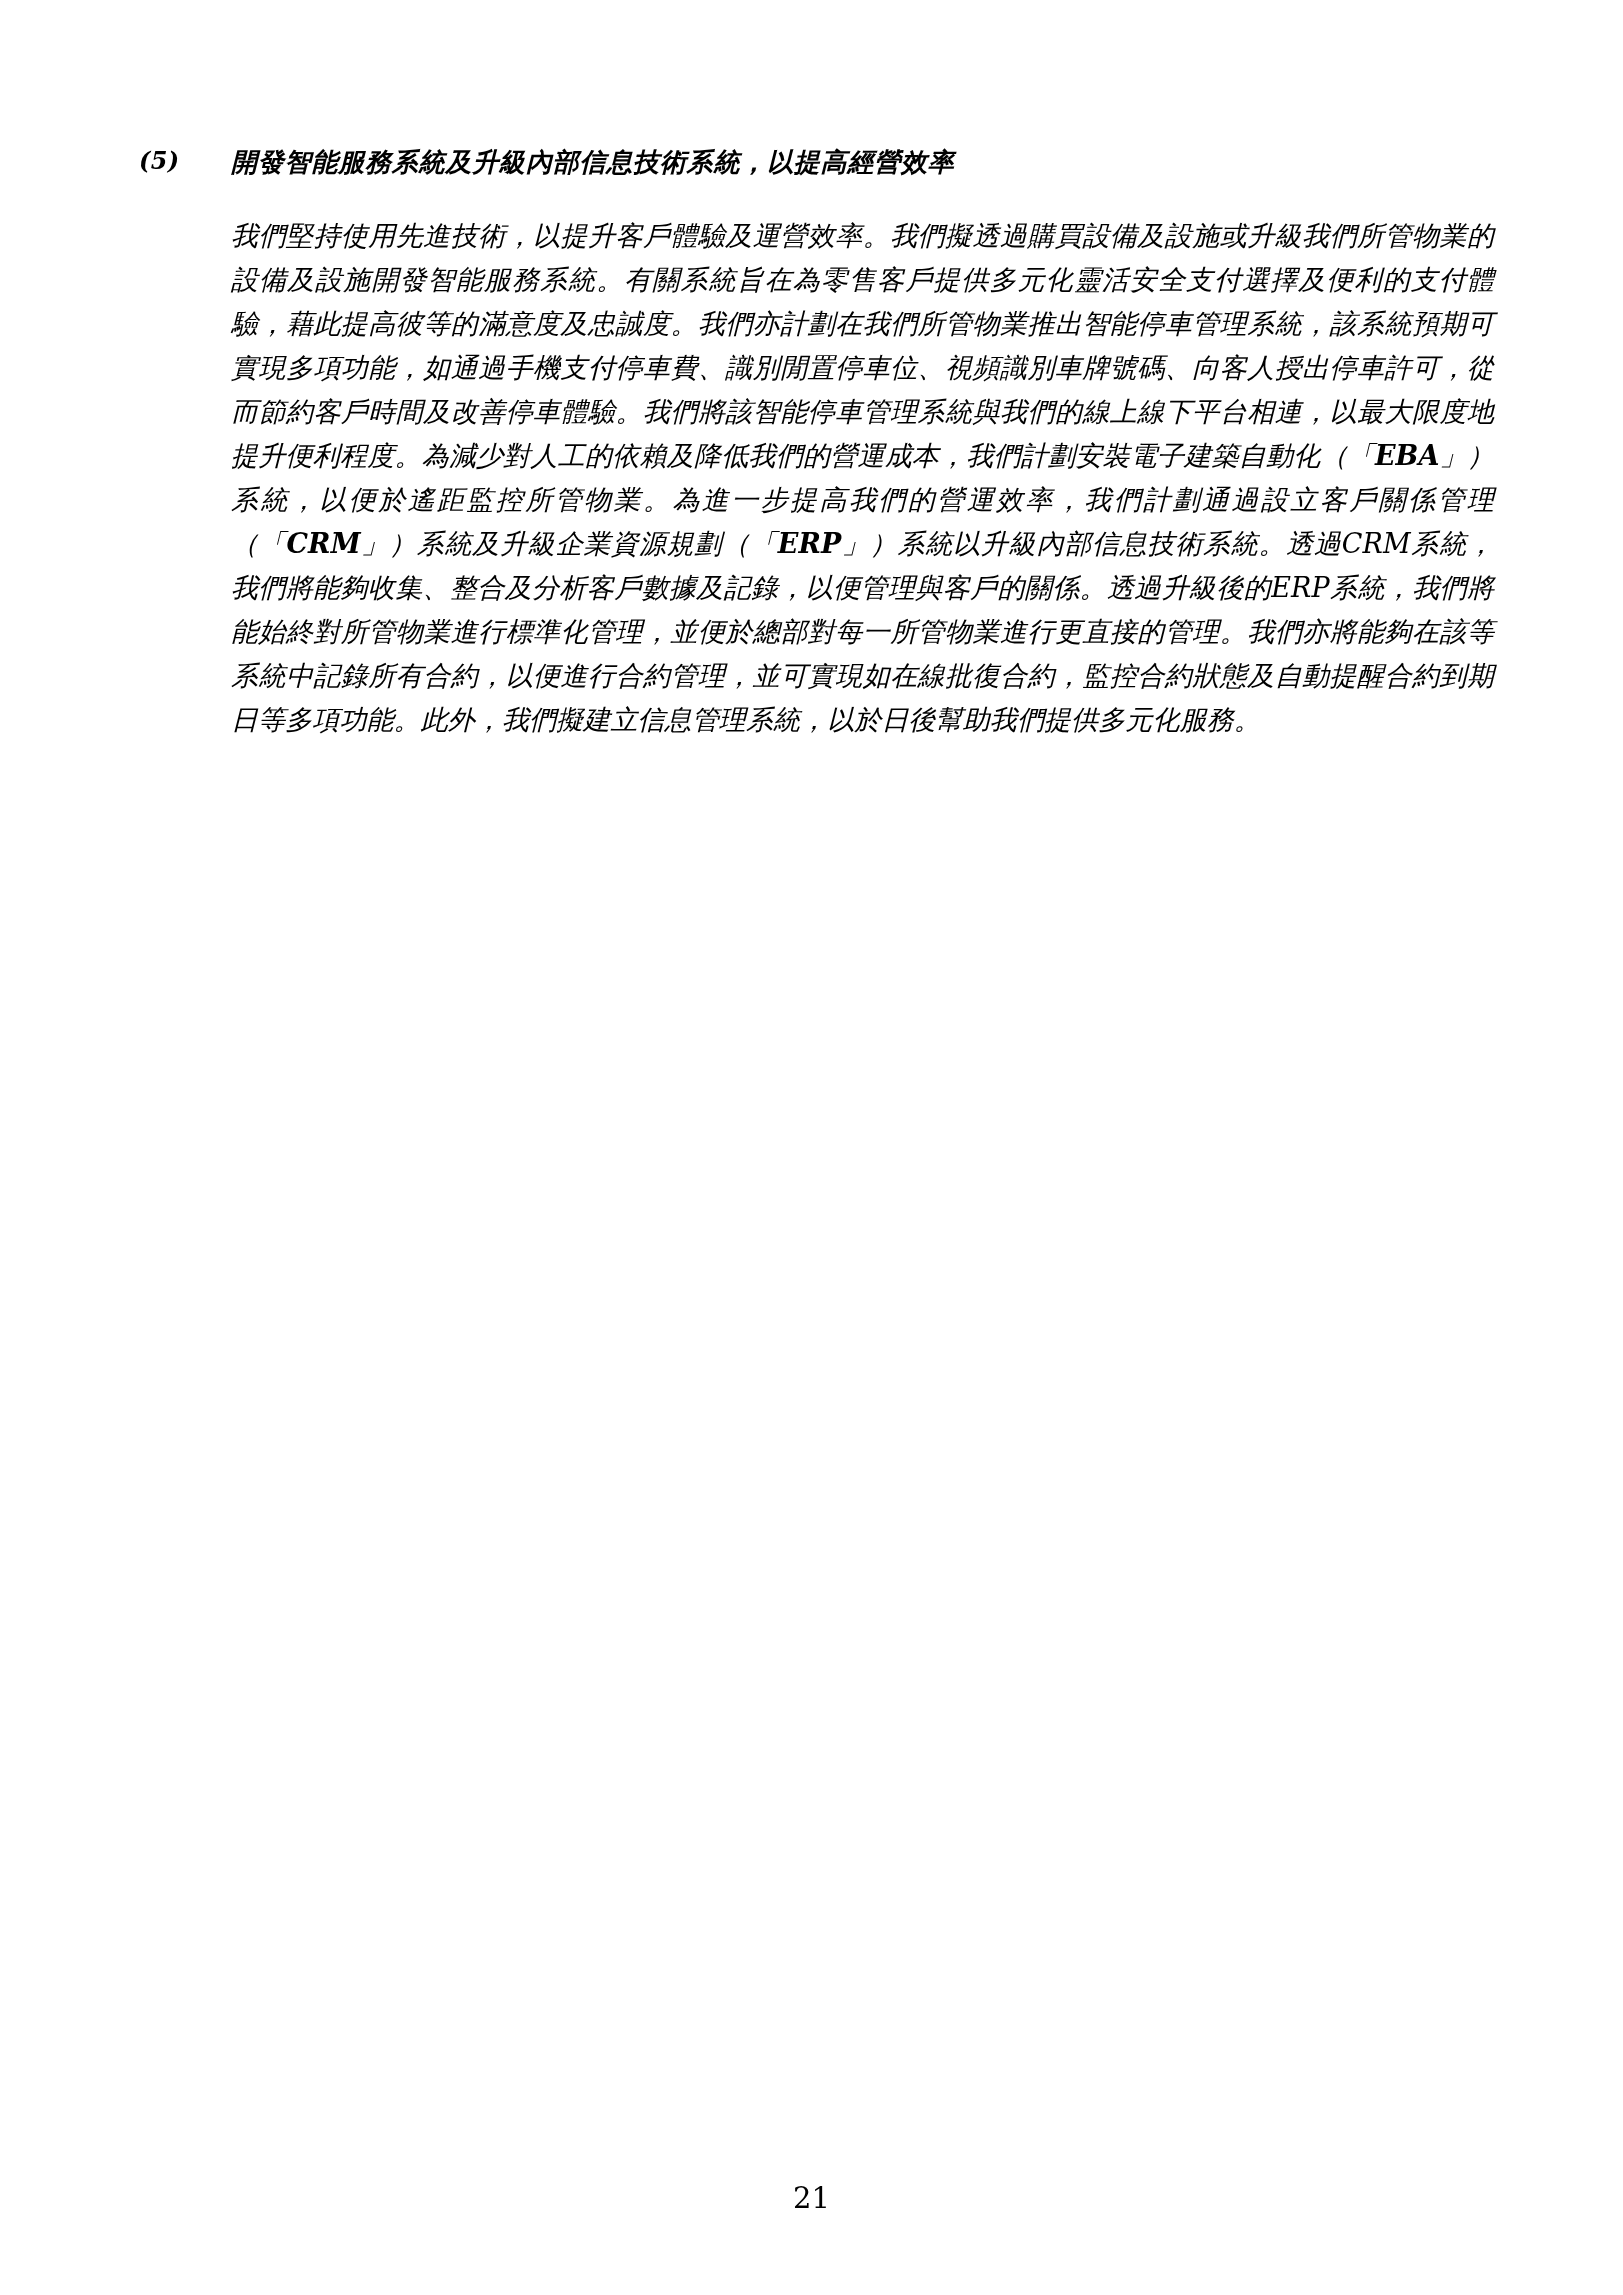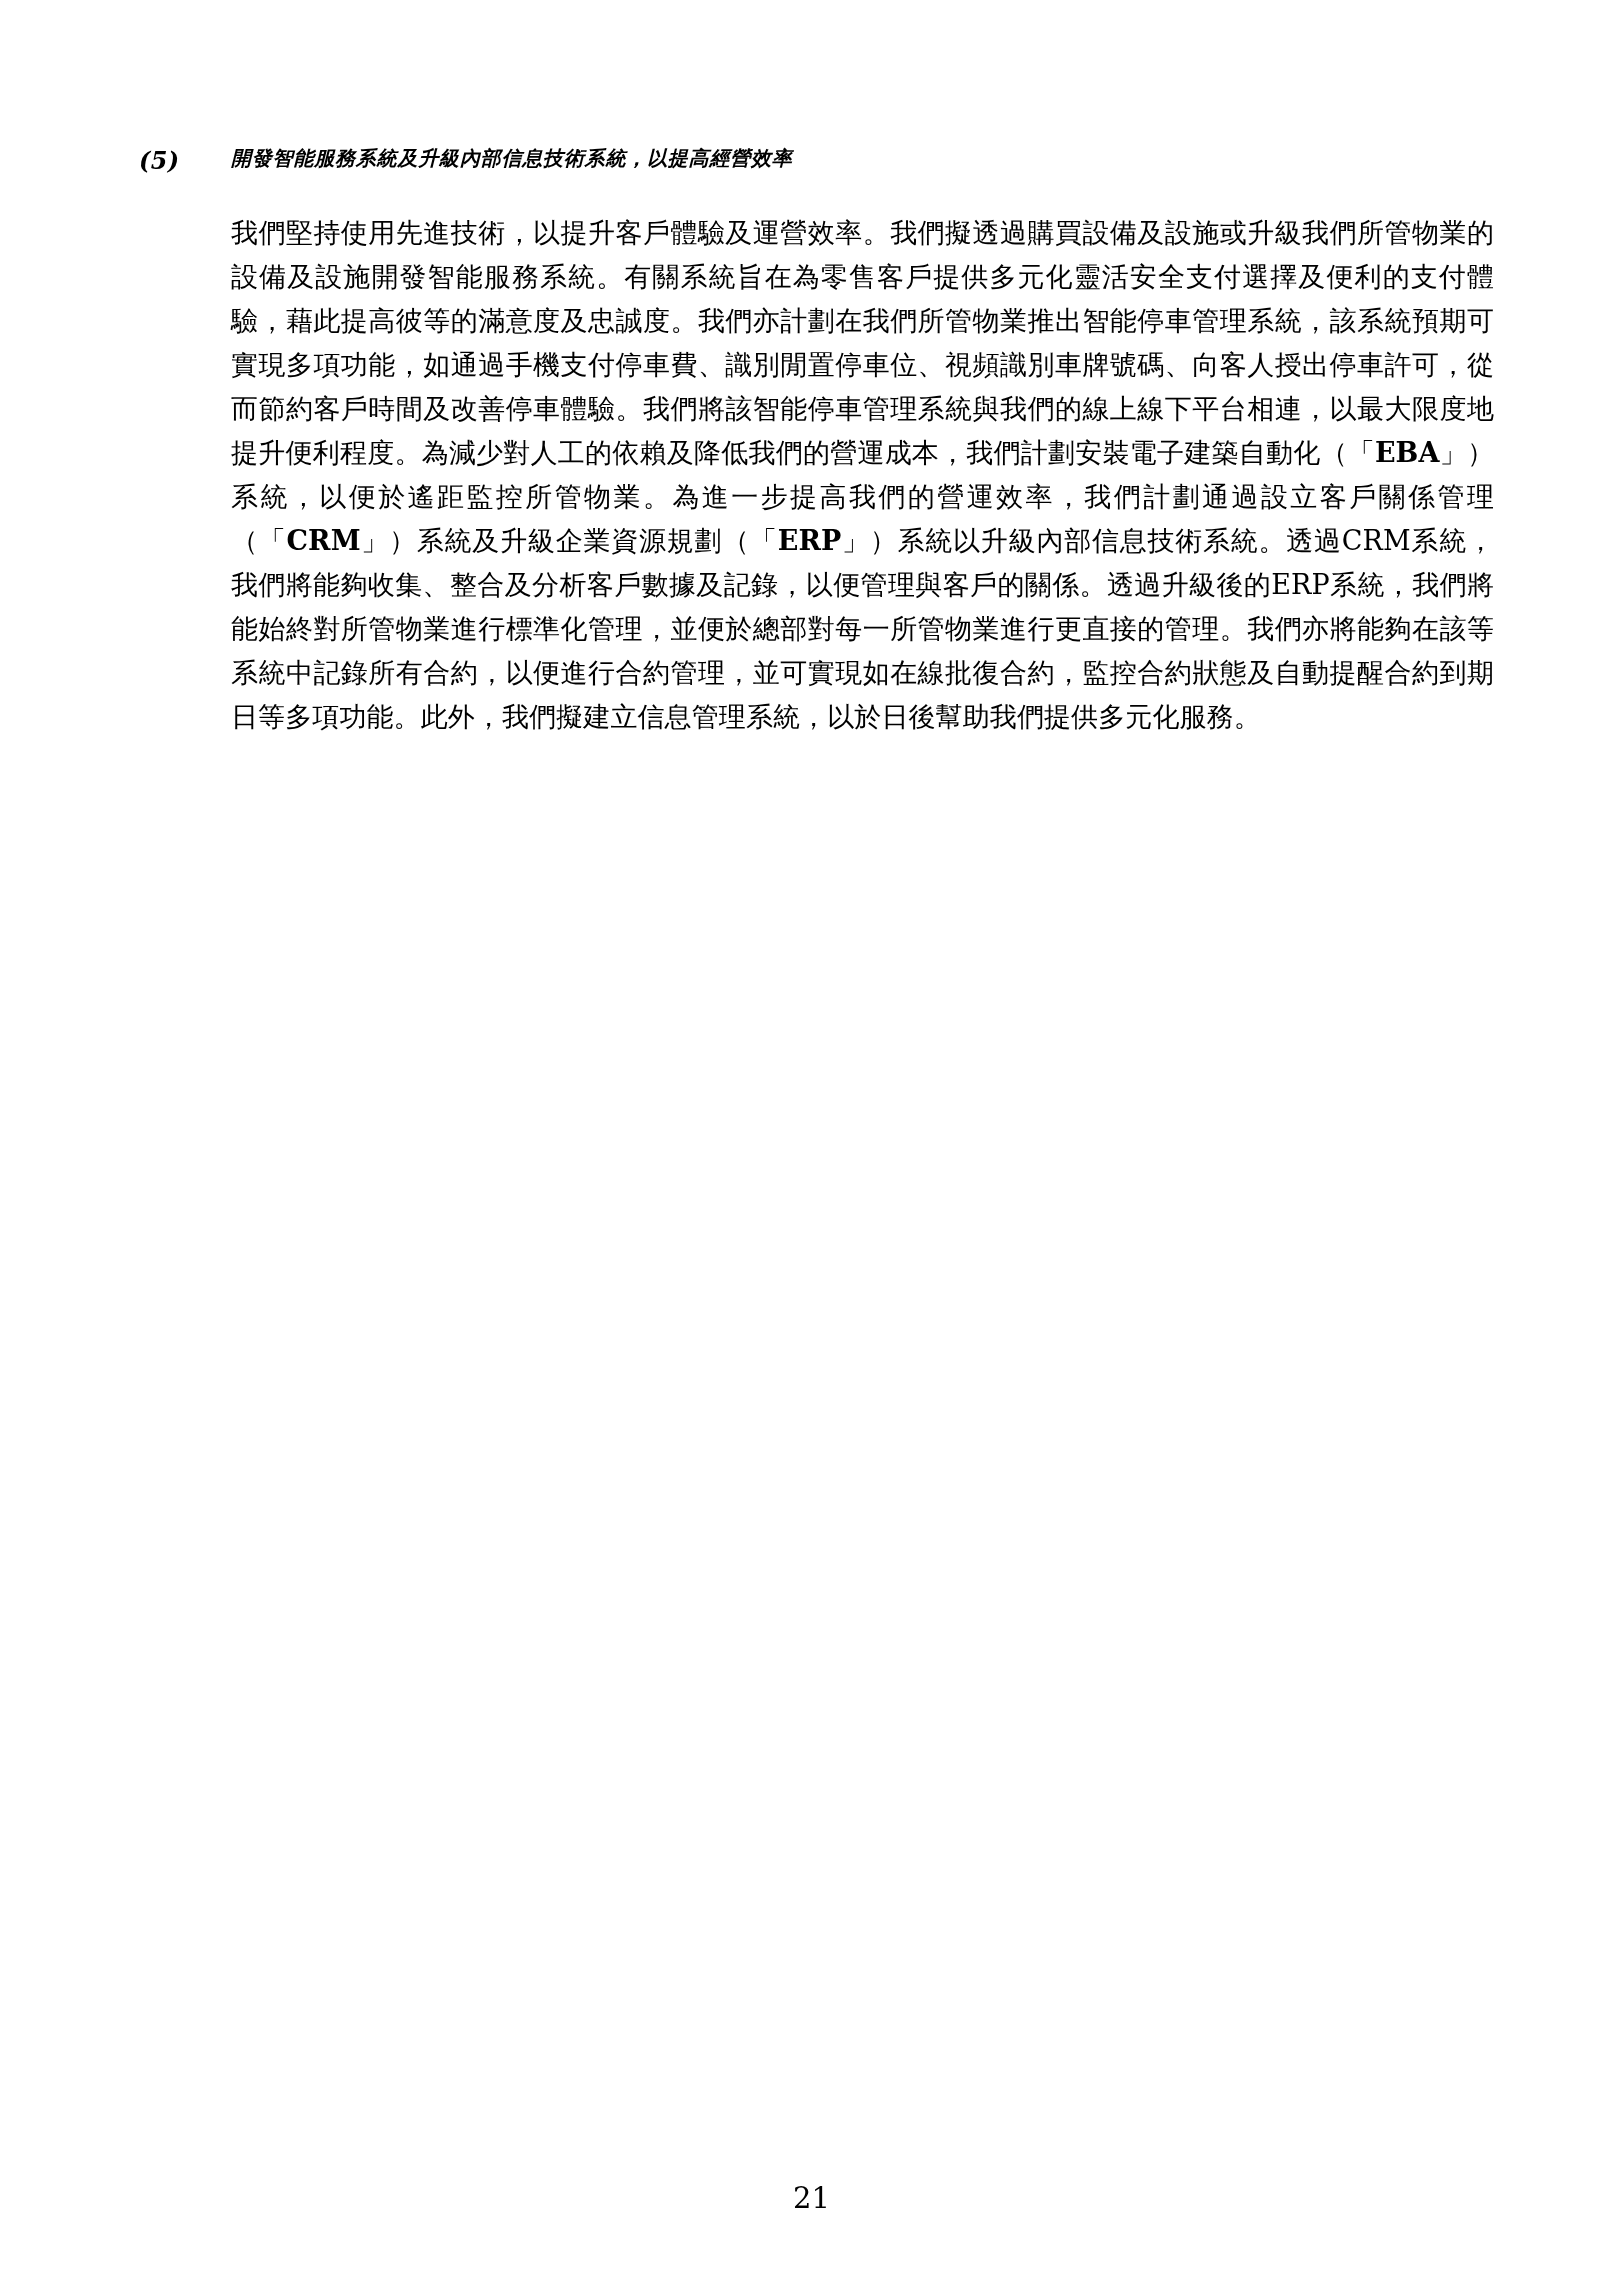--- a/index.html
+++ b/index.html
@@ -33,27 +33,28 @@
     font-weight: bold;
     font-style: italic;
     font-size: 24px;
     line-height: 1.35;
     letter-spacing: 0.3px;
   }
   .heading-text {
     flex: 1 1 auto;
     font-weight: bold;
     font-style: italic;
-    font-size: 20px;
+    font-size: 26px;
     line-height: 1.35;
     letter-spacing: 0.8px;
   }
   .body-block {
     margin-left: 92px;
     width: 1263px;
+    font-style: italic;
   }
   .body-para {
     font-size: 27px;
     line-height: 1.63;
     text-align: justify;
     text-justify: inter-character;
     letter-spacing: 0.1px;
     margin: 0;
   }
   .body-para b {

